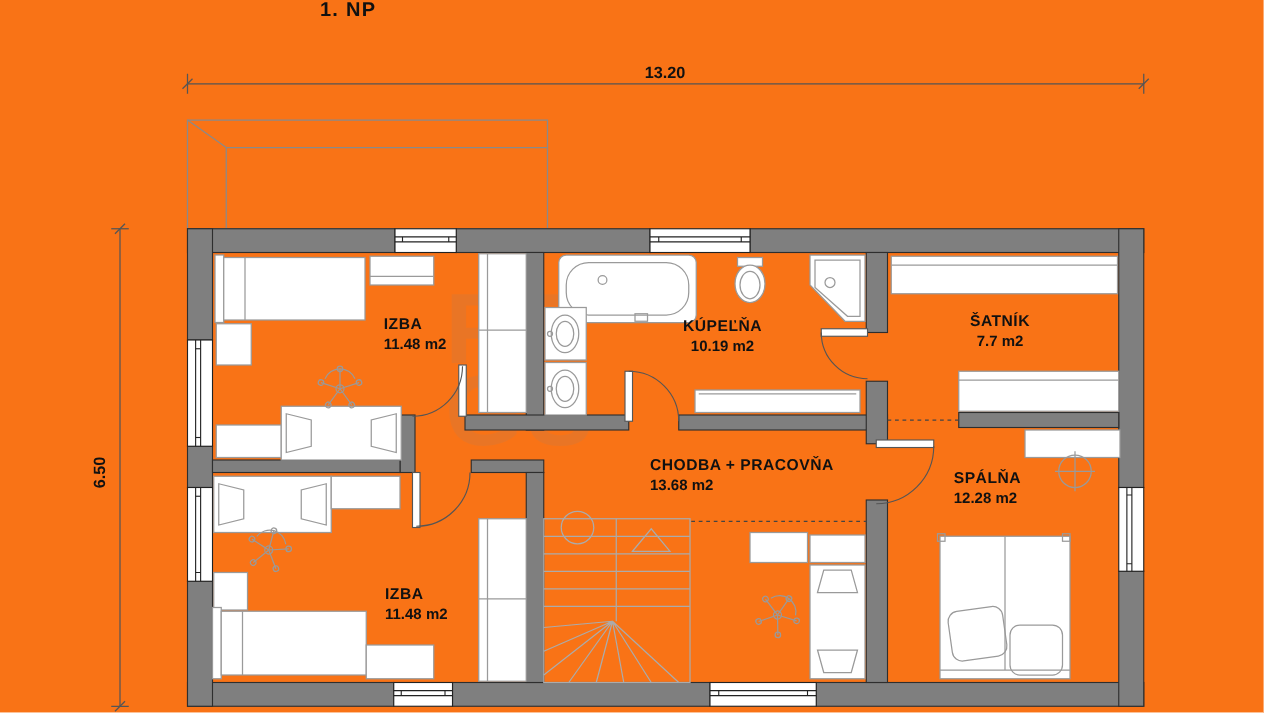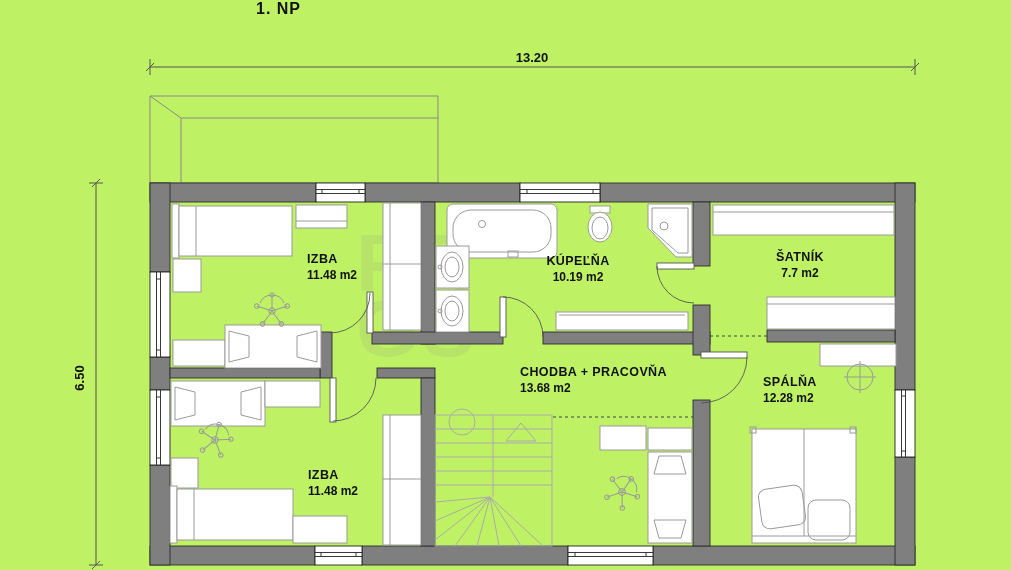--- a/index.html
+++ b/index.html
@@ -1,20 +1,20 @@
 <!DOCTYPE html>
 <html style="--wall: #7f7f7f; --outline: #2e2e2e; --furn: #9a9a9a; --door: #555555; --dim: #555555; --ink: #111111; --wm: #888888;"><head>
 <meta charset="utf-8">
 <style>
   :root{
     --wall:#7f7f7f; --outline:#2e2e2e; --furn:#9a9a9a; --door:#555555;
     --dim:#555555; --ink:#111111; --wm:#888888;
   }
   html,body{margin:0;padding:0;background:#ffffff;}
-  .canvas{position:relative;width:1011px;height:570px;background:#bef264;overflow:hidden;
+  .canvas{position:relative;width:1011px;height:570px;background:#f97316;overflow:hidden;
           font-family:"Liberation Sans",sans-serif;}
   .plan-title{position:absolute;left:256px;top:0px;font-weight:bold;font-size:16px;
               letter-spacing:1px;color:var(--ink);}
   svg{position:absolute;left:0;top:0;}
   .wall{fill:var(--wall);stroke:var(--outline);stroke-width:0.9;}
   .roof{fill:none;stroke:#8a8a8a;stroke-width:1;}
   .fur{fill:none;stroke:var(--furn);stroke-width:1;}
   .furw{fill:#ffffff;stroke:var(--furn);stroke-width:1;}
   .furl{stroke:var(--furn);stroke-width:1;}
   .door-arc{fill:none;stroke:var(--door);stroke-width:0.9;}

